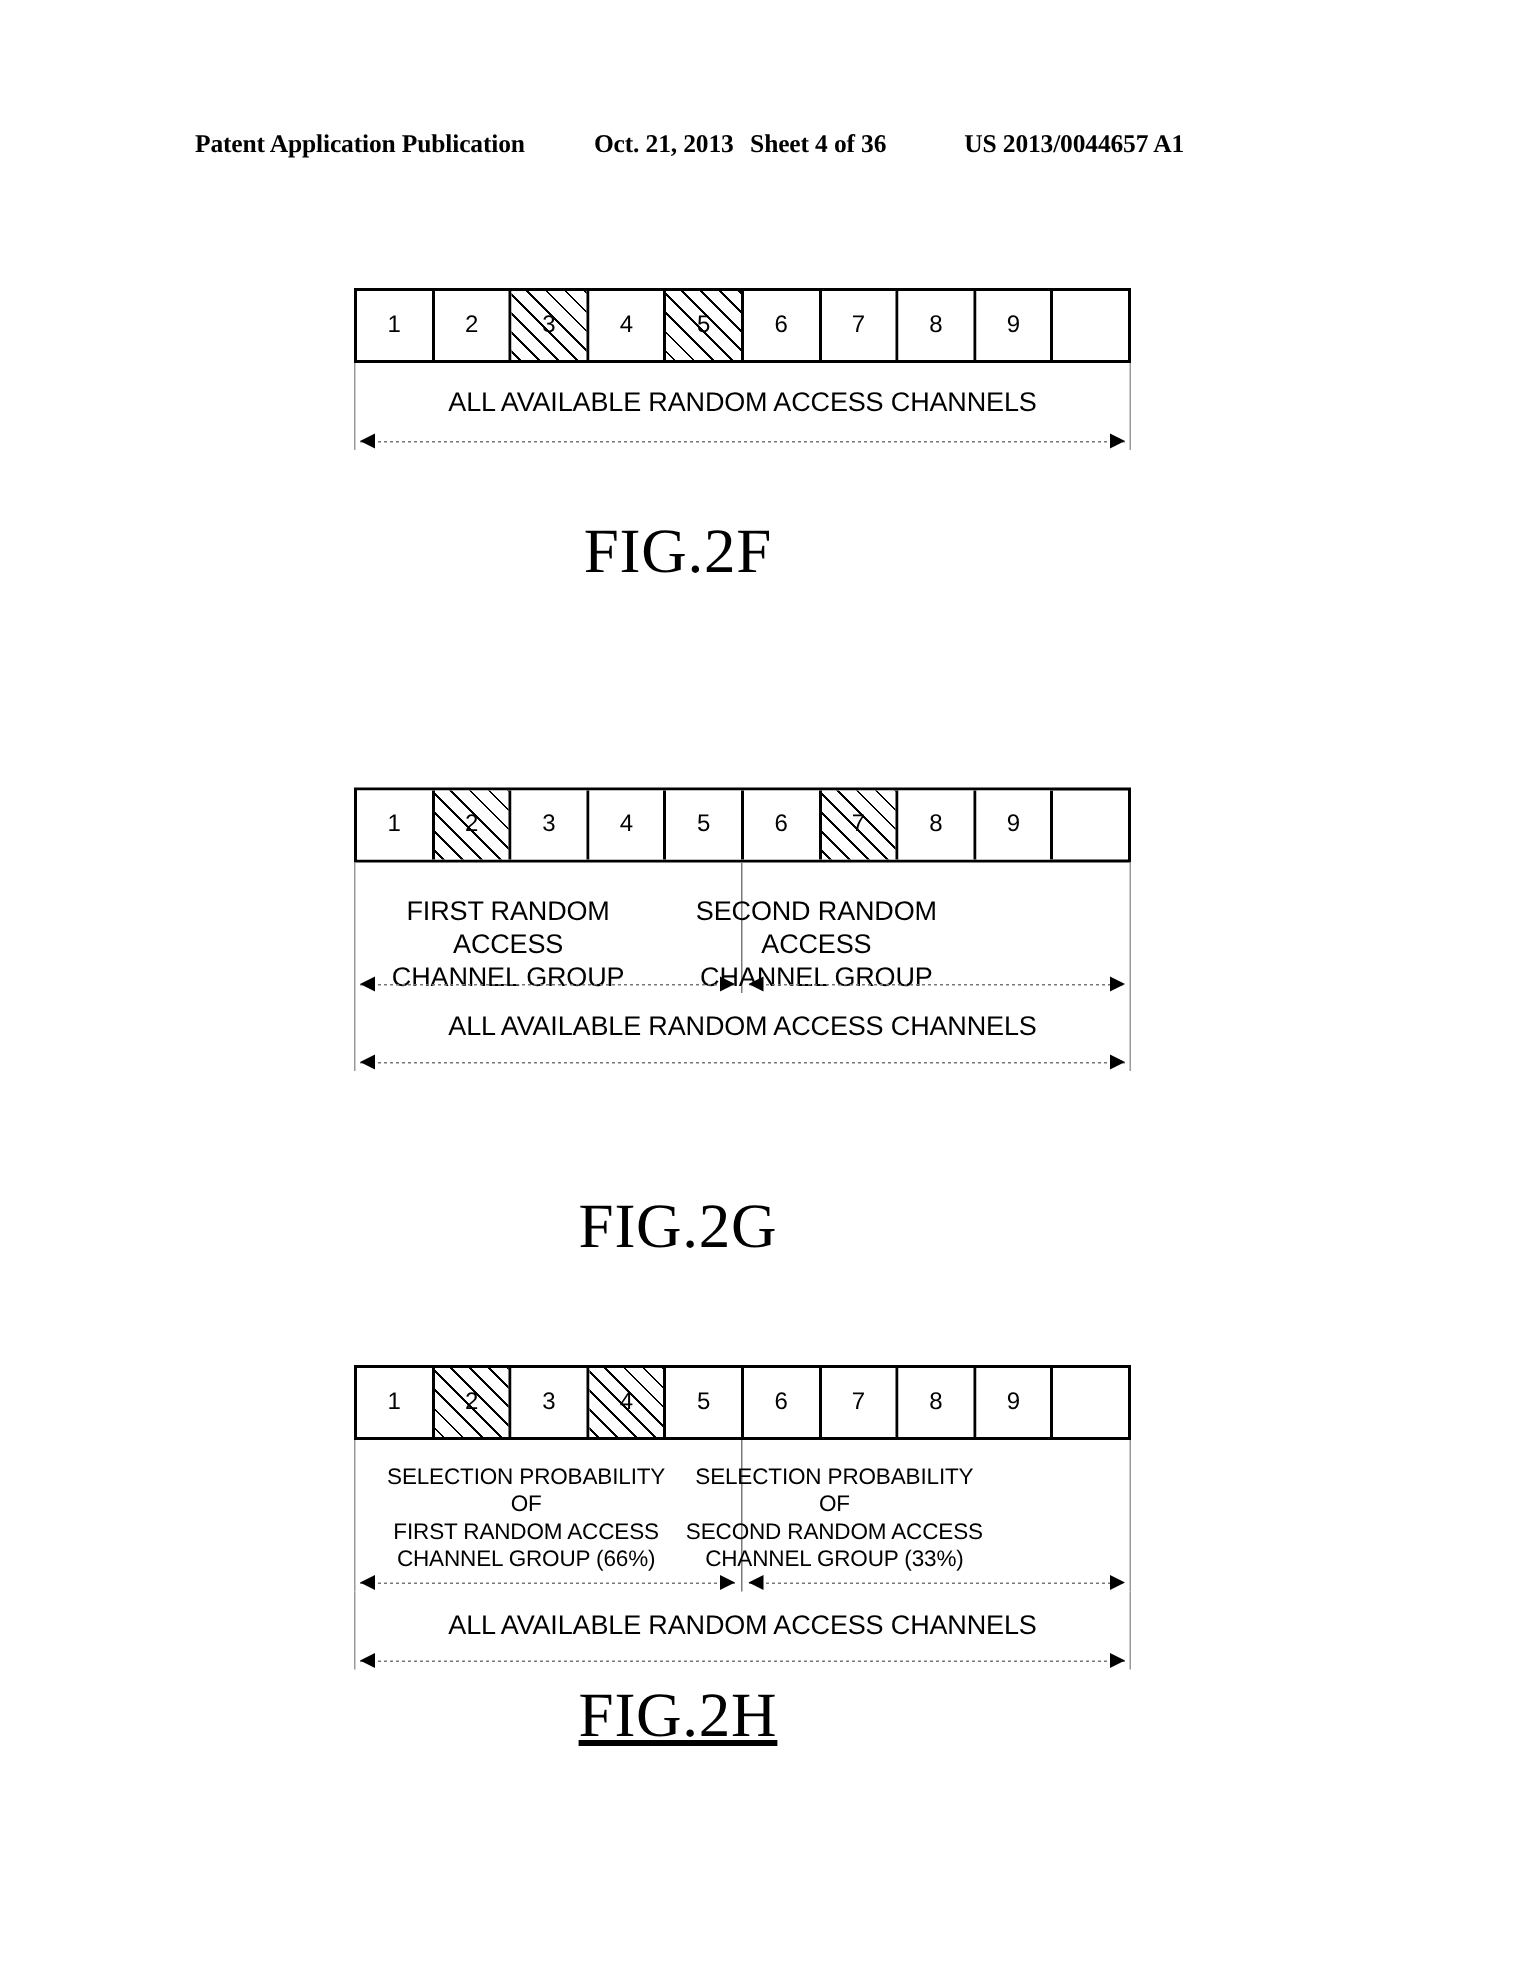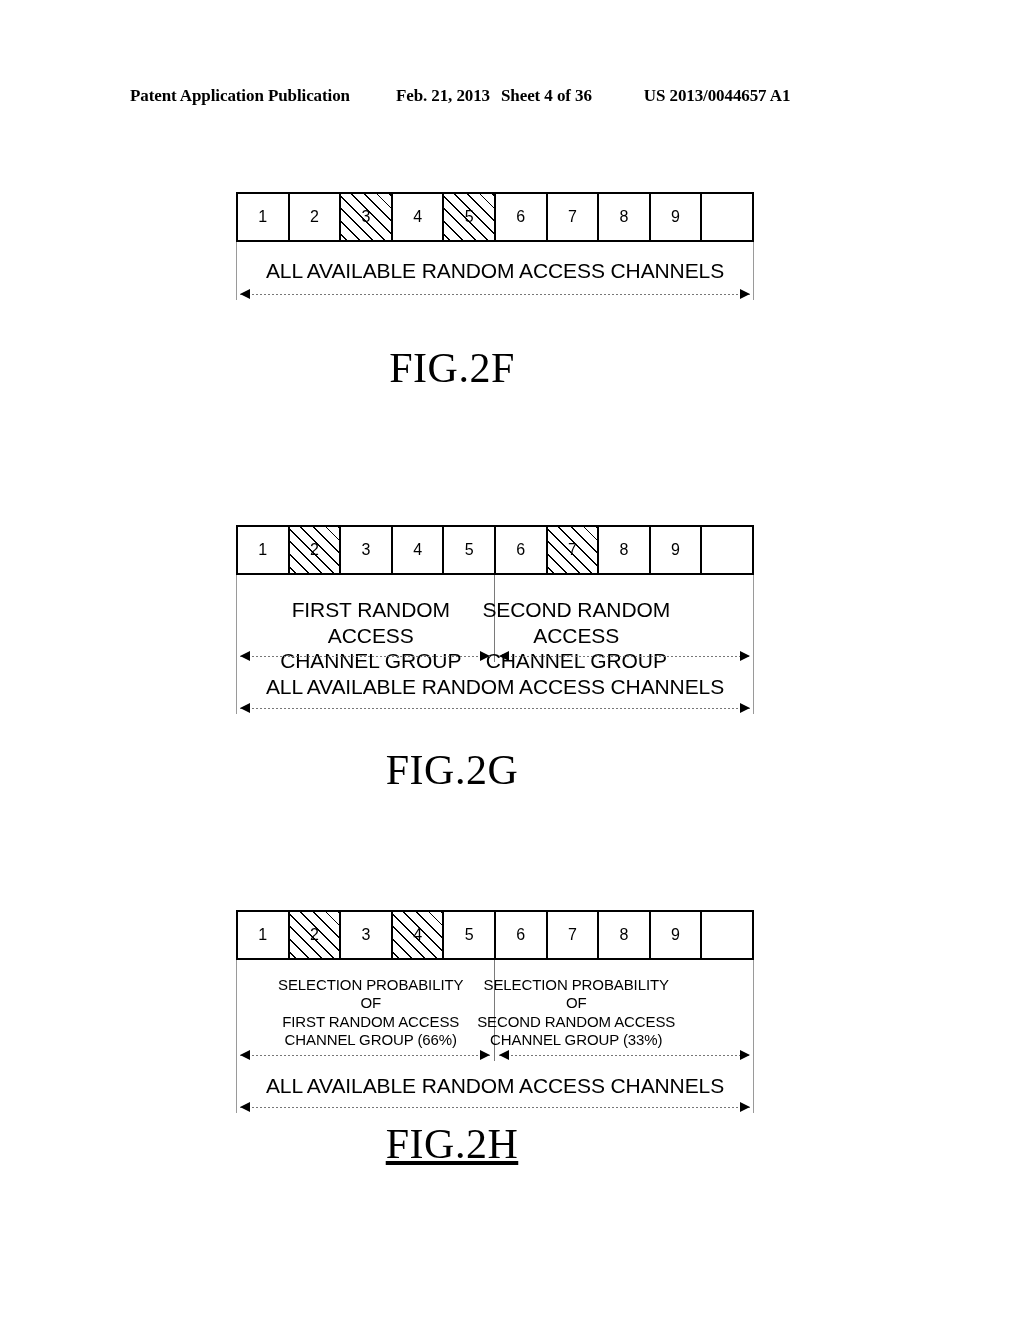--- a/index.html
+++ b/index.html
@@ -92,21 +92,21 @@
 
   
   .ext-line {
     position: absolute;
     width: 1px;
     background: #9a9a9a;
     top: 0;
   }
   .dim-label {
     text-align: center;
-    font-size: 21px;
+    font-size: 18px;
     line-height: 1.22;
     letter-spacing: -0.1px;
     white-space: pre-line;
   }
   .dim-label.small { font-size: 15px; }
 
   
   .arrow-bar {
     position: absolute;
     height: 10px;
@@ -134,50 +134,49 @@
     position: absolute;
     width: 1px;
     background: #7a7a7a;
   }
 
   
   .group-cols {
     position: relative;
     display: flex;
     width: 411px;
-    margin-left: 32px;
   }
   .group-col {
     box-sizing: border-box;
     display: flex;
     align-items: flex-start;
     justify-content: center;
     text-align: center;
   }
 
   
   .fig-caption {
     position: absolute;
     width: 904px;
     left: 0;
     text-align: center;
     font-family: "Liberation Serif", serif;
     font-size: 42px;
     letter-spacing: 0.5px;
   }
   #cap-2f { top: 344px; }
-  #cap-2g { top: 746px; }
+  #cap-2g { top: 794px; }
   #cap-2h { top: 1120px; text-decoration: underline; }
 </style>
 </head>
 <body>
 
 <div class="page-header">
   <span class="hdr-pub">Patent Application Publication</span>
-  <span class="hdr-date">Feb. 21, 2013</span>
+  <span class="hdr-date">Oct. 21, 2013</span>
   <span class="hdr-sheet">Sheet 4 of 36</span>
   <span class="hdr-num">US 2013/0044657 A1</span>
 </div>
 
 <div class="figure" id="fig-2f">
   <div class="channel-strip">
       <div class="channel-cell">
         <span class="cell-num">1</span>
       </div>
       <div class="channel-cell">
@@ -323,21 +322,21 @@
         <span class="cell-num">8</span>
       </div>
       <div class="channel-cell">
         <span class="cell-num">9</span>
       </div>
       <div class="channel-cell">
         <span class="cell-num">10</span>
       </div>
     </div>
 
-  <div class="dim-zone" style="height:101px;">
+  <div class="dim-zone" style="height:101px;padding-left:12px;">
     <div class="ext-line" style="left:0px;  height:101px;"></div>
     <div class="ext-line" style="left:517px;height:101px;"></div>
     <div class="group-divider" style="left:258px; top:0; height:101px;"></div>
 
     <div class="group-cols" style="padding-top:16px;">
       <div class="group-col" style="width:259px;">
         <span class="dim-label small">SELECTION PROBABILITY OF
 FIRST RANDOM ACCESS
 CHANNEL GROUP (66%)</span>
       </div>

